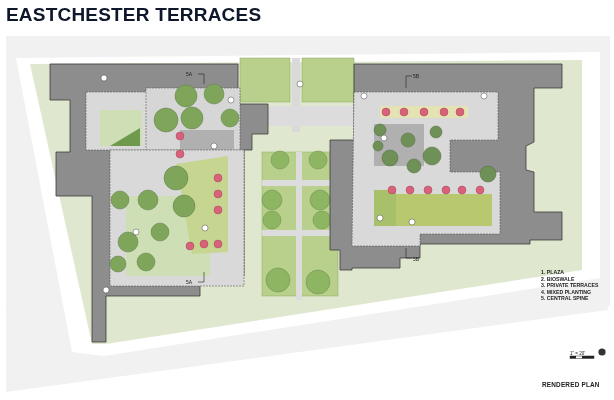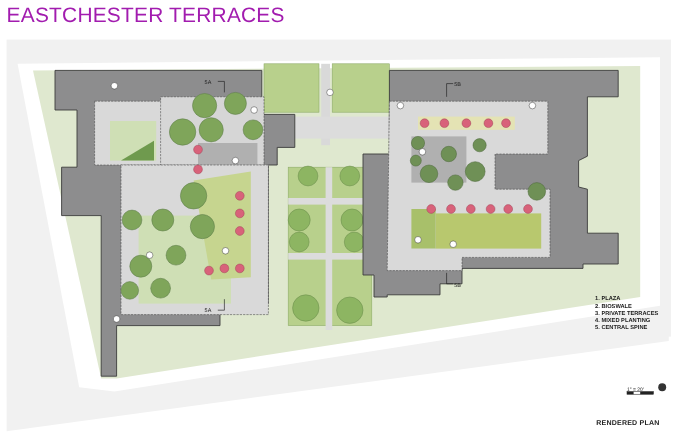--- a/index.html
+++ b/index.html
@@ -1,17 +1,17 @@
 <!DOCTYPE html>
 <html><head>
   <meta charset="utf-8">
   <style>
     html, body { margin:0; padding:0; }
     body { width:614px; height:400px; background:#ffffff; position:relative; overflow:hidden; font-family:"Liberation Sans", sans-serif; }
-    .title { position:absolute; left:6px; top:4px; font-size:19px; font-weight:normal; color:#a21caf; letter-spacing:0.2px; }
+    .title { position:absolute; left:6px; top:4px; font-size:19px; font-weight:bold; color:#0f172a; letter-spacing:0.2px; }
     .plan { position:absolute; left:0; top:0; }
     .legend { position:absolute; left:541px; top:269px; font-size:5.2px; line-height:6.6px; color:#222; font-weight:bold; }
     .legend div { white-space:nowrap; }
     .scale-label { position:absolute; left:570px; top:351px; font-size:4.5px; color:#222; }
     .plan-caption { position:absolute; left:542px; top:381px; font-size:6.4px; font-weight:bold; color:#222; letter-spacing:0.2px; }
   </style>
 </head>
 <body>
 
 <div class="title">EASTCHESTER TERRACES</div>

